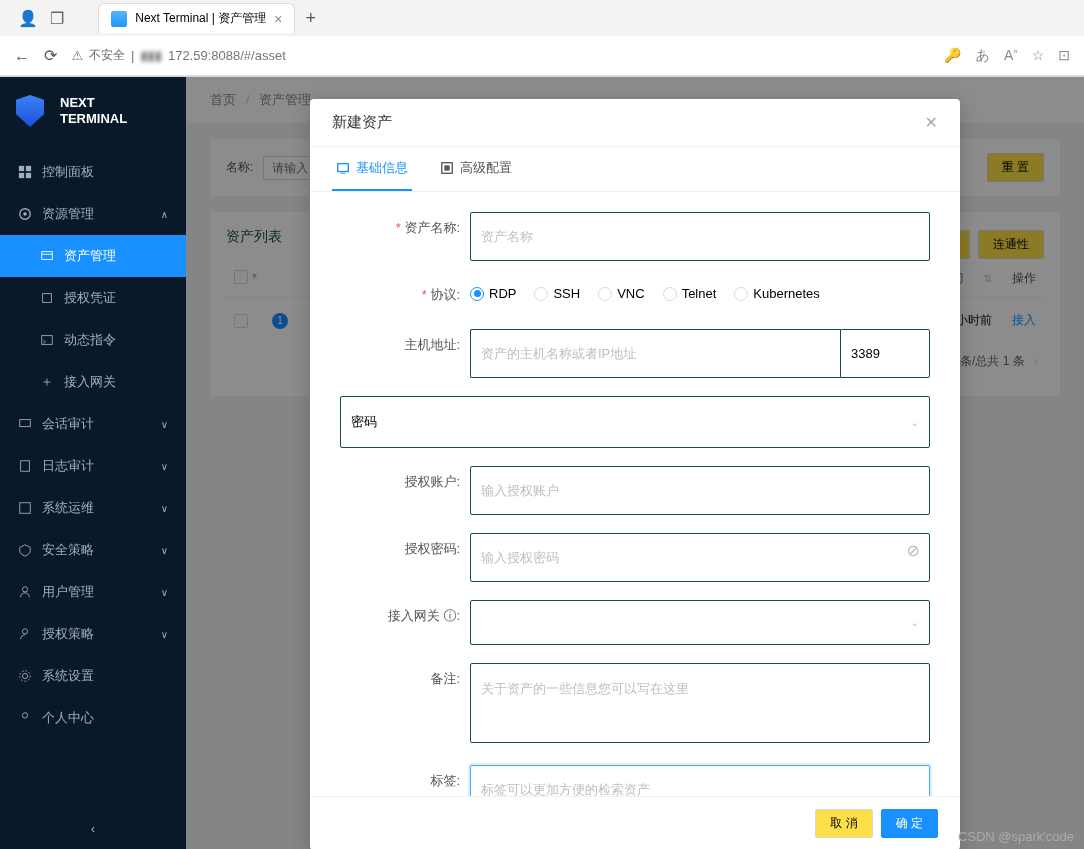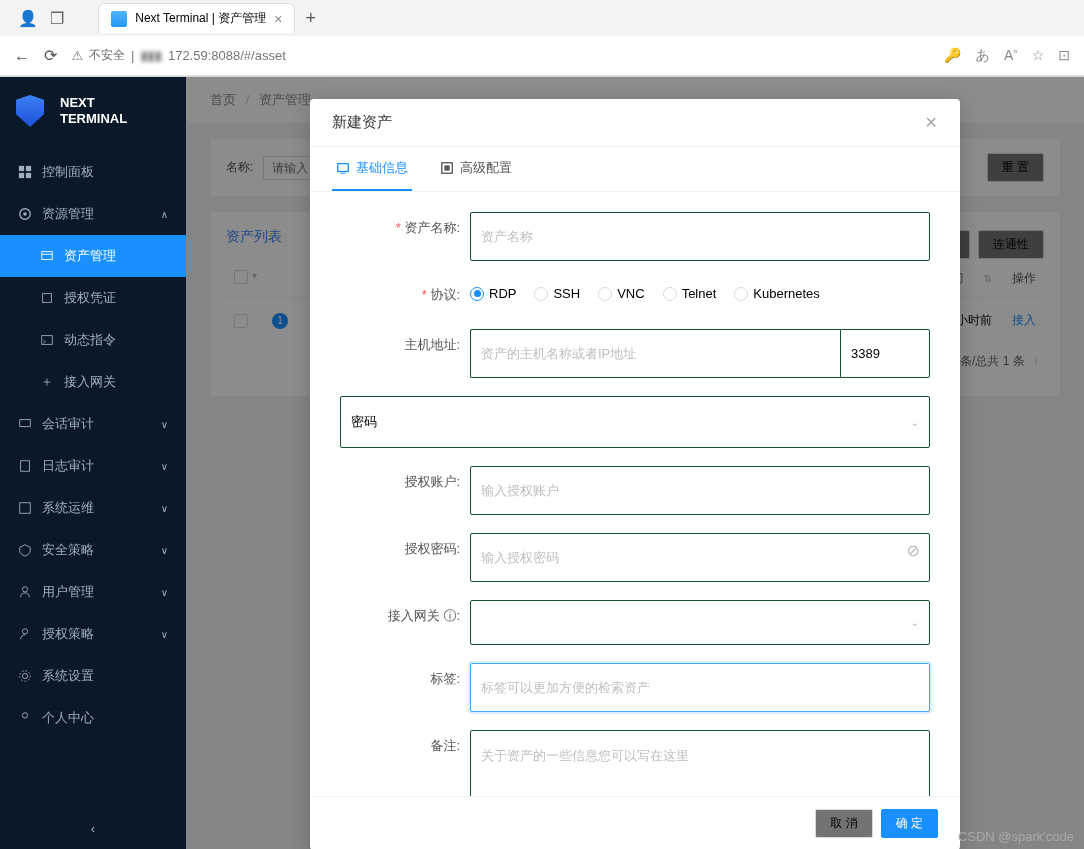--- a/index.html
+++ b/index.html
@@ -32,24 +32,24 @@
     .collapse-btn { margin-top: auto; padding: 14px 18px; text-align: center; cursor: pointer; }
     
     
     .main { flex: 1; background: #f0f2f5; padding: 0; position: relative; }
     .breadcrumb { padding: 14px 24px; font-size: 13px; color: #888; background: #fff; }
     .breadcrumb .sep { margin: 0 6px; color: #ccc; }
     .filter-bar { background: #fff; margin: 16px 24px 0; padding: 14px 16px; display: flex; align-items: center; gap: 10px; border-radius: 2px; }
     .filter-label { font-size: 12px; color: #555; }
     .filter-input { border: 1px solid #d9d9d9; padding: 4px 8px; font-size: 12px; width: 160px; color: #bbb; }
     .right-btns { margin-left: auto; display: flex; gap: 8px; }
-    .btn { border: 1px solid #d9d9d9; background: #737373; padding: 5px 14px; font-size: 12px; cursor: pointer; border-radius: 2px; }
+    .btn { border: 1px solid #d9d9d9; background: #fde047; padding: 5px 14px; font-size: 12px; cursor: pointer; border-radius: 2px; }
     
     .list-card { background: #fff; margin: 16px 24px; padding: 16px; border-radius: 2px; }
-    .list-title { font-size: 14px; font-weight: 500; margin-bottom: 14px; color: #3b82f6; }
+    .list-title { font-size: 14px; font-weight: 500; margin-bottom: 14px; color: #14532d; }
     .table-head { display: flex; padding: 10px 8px; border-bottom: 1px solid #f0f0f0; font-size: 12px; color: #555; }
     .table-row { display: flex; align-items: center; padding: 14px 8px; font-size: 12px; }
     .checkbox { width: 14px; height: 14px; border: 1px solid #d9d9d9; border-radius: 2px; }
     .badge { width: 16px; height: 16px; border-radius: 50%; background: #1890ff; color: #fff; font-size: 10px; display: inline-flex; align-items: center; justify-content: center; margin-left: 24px; }
     .col-last { margin-left: auto; display: flex; gap: 20px; align-items: center; }
     .sort-icon { color: #bbb; font-size: 10px; }
     .pager { text-align: right; padding: 10px 0; font-size: 12px; color: #666; }
     .pager-arrow { color: #ccc; margin: 0 6px; }
     
     
@@ -364,26 +364,26 @@
           <div class="form-row">
             <div class="form-label">接入网关 ⓘ:</div>
             <div class="form-control">
               <div class="select">
                   <span></span>
                   <span class="select-arrow">⌄</span>
                 </div>
             </div>
           </div>
           <div class="form-row">
+            <div class="form-label">备注:</div>
+            <div class="form-control"><textarea class="textarea" placeholder="关于资产的一些信息您可以写在这里" style=""></textarea></div>
+          </div>
+          <div class="form-row">
             <div class="form-label">标签:</div>
             <div class="form-control"><input class="input focused" placeholder="标签可以更加方便的检索资产" style=""></div>
-          </div>
-          <div class="form-row">
-            <div class="form-label">备注:</div>
-            <div class="form-control"><textarea class="textarea" placeholder="关于资产的一些信息您可以写在这里" style=""></textarea></div>
           </div>
         </div>
         <div class="modal-footer">
           <button class="btn">取 消</button>
           <button class="btn btn-primary">确 定</button>
         </div>
       </div>
     </div>
 
     <div class="watermark">CSDN @spark'code</div>

